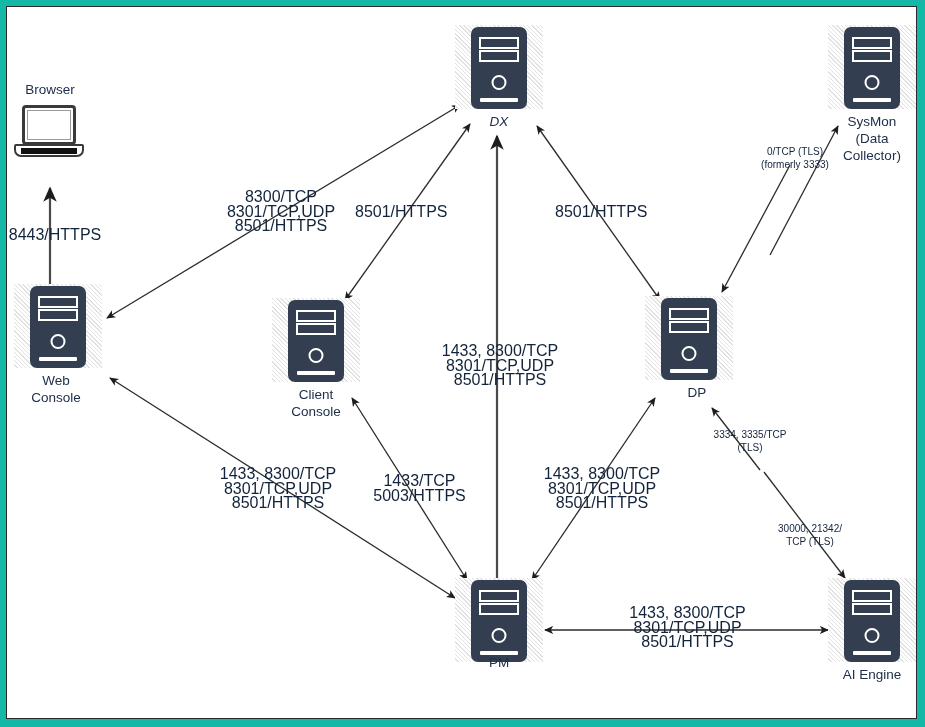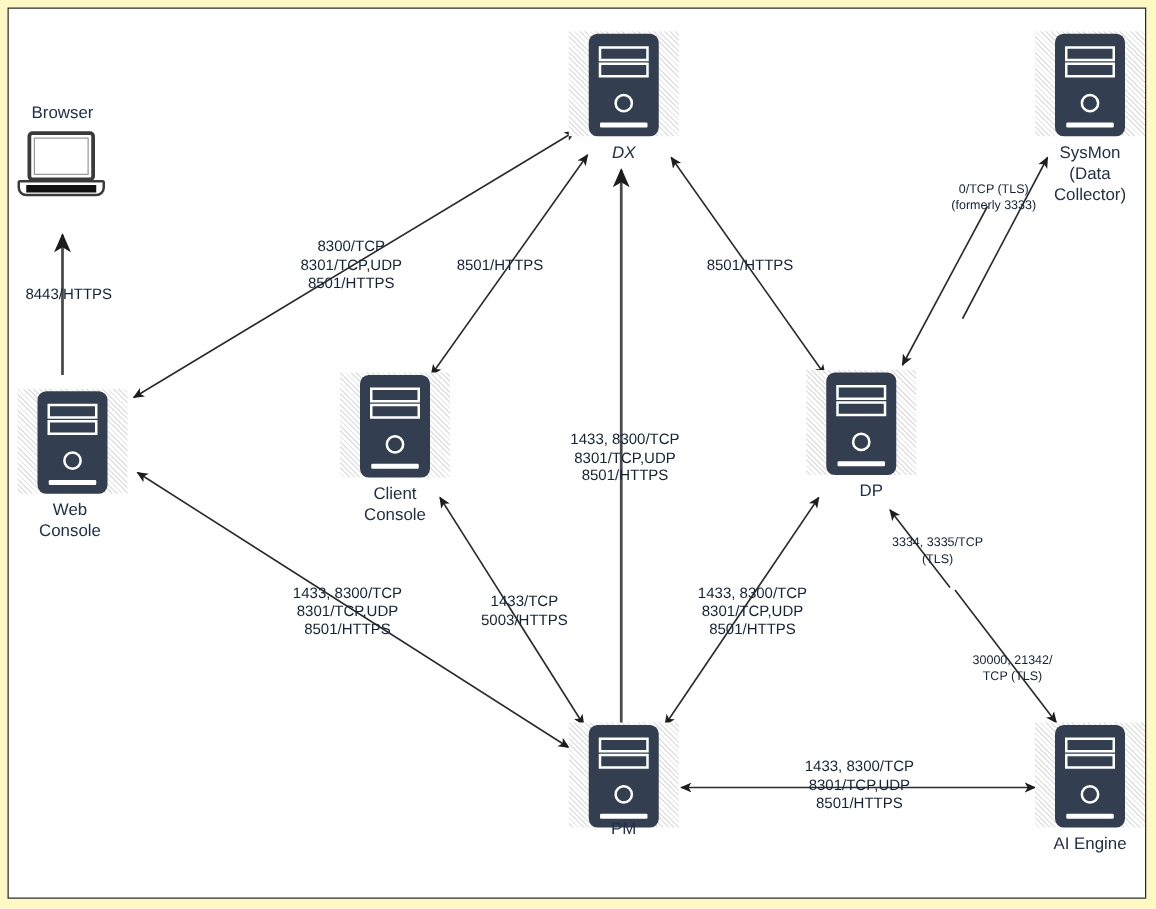--- a/index.html
+++ b/index.html
@@ -1,20 +1,20 @@
 <!DOCTYPE html>
 <html><head>
 <meta charset="utf-8">
 <style>
   html,body{margin:0;padding:0;background:#ffffff;}
   body{font-family:"Liberation Sans", sans-serif;}
   #canvas{
     position:relative;
     width:925px;height:727px;
-    background:#fef9c3;
+    background:#14b8a6;
     overflow:hidden;
   }
   #frame{
     position:absolute;
     left:6px;top:6px;
     width:911px;height:713px;
     border:1px solid #2b2b2b;
     box-sizing:border-box;
     background:#ffffff;
   }
@@ -65,21 +65,21 @@
     transform:translateX(-50%);
     color:#20304a;
     font-size:13.5px;
     line-height:17px;
     text-align:center;
     white-space:pre-line;
   }
   .elabel{
     position:absolute;
     color:#12233b;
-    font-size:12px;
+    font-size:16px;
     line-height:14.5px;
     text-align:center;
     white-space:pre-line;
     background:transparent;
   }
   .elabel.small{font-size:10px;line-height:13px;}
   
   #laptop{position:absolute;}
   #laptop .lid{
     position:absolute;left:8px;top:0;width:54px;height:40px;
@@ -142,21 +142,21 @@
   <div class="node" style="left:14px;top:105px;width:72px;height:54px;">
     <div id="laptop" style="left:0;top:0;width:70px;height:54px;">
       <div class="lid"></div>
       <div class="screen"></div>
       <div class="base"></div>
       <div class="key"></div>
     </div>
     <div class="nlabel" style="top:-24px;left:36px;">Browser</div>
   </div>
 
-  <div class="node" style="left:10px;top:311px;width:92px;height:130px;">
+  <div class="node" style="left:10px;top:284px;width:92px;height:130px;">
     <div class="hatch" style="left:4px;top:0;width:88px;height:84px;"></div>
     <div class="tower" style="left:20px;top:2px;width:56px;height:82px;">
       <div class="bayA" style="top:10px;height:12px;"></div>
       <div class="bayB" style="top:23px;height:12px;"></div>
       <div class="pwr" style="top:48px;width:15px;height:15px;"></div>
       <div class="foot" style="top:71px;"></div>
     </div>
     <div class="nlabel" style="top:88px;left:46px;">Web
 Console</div>
   </div>

